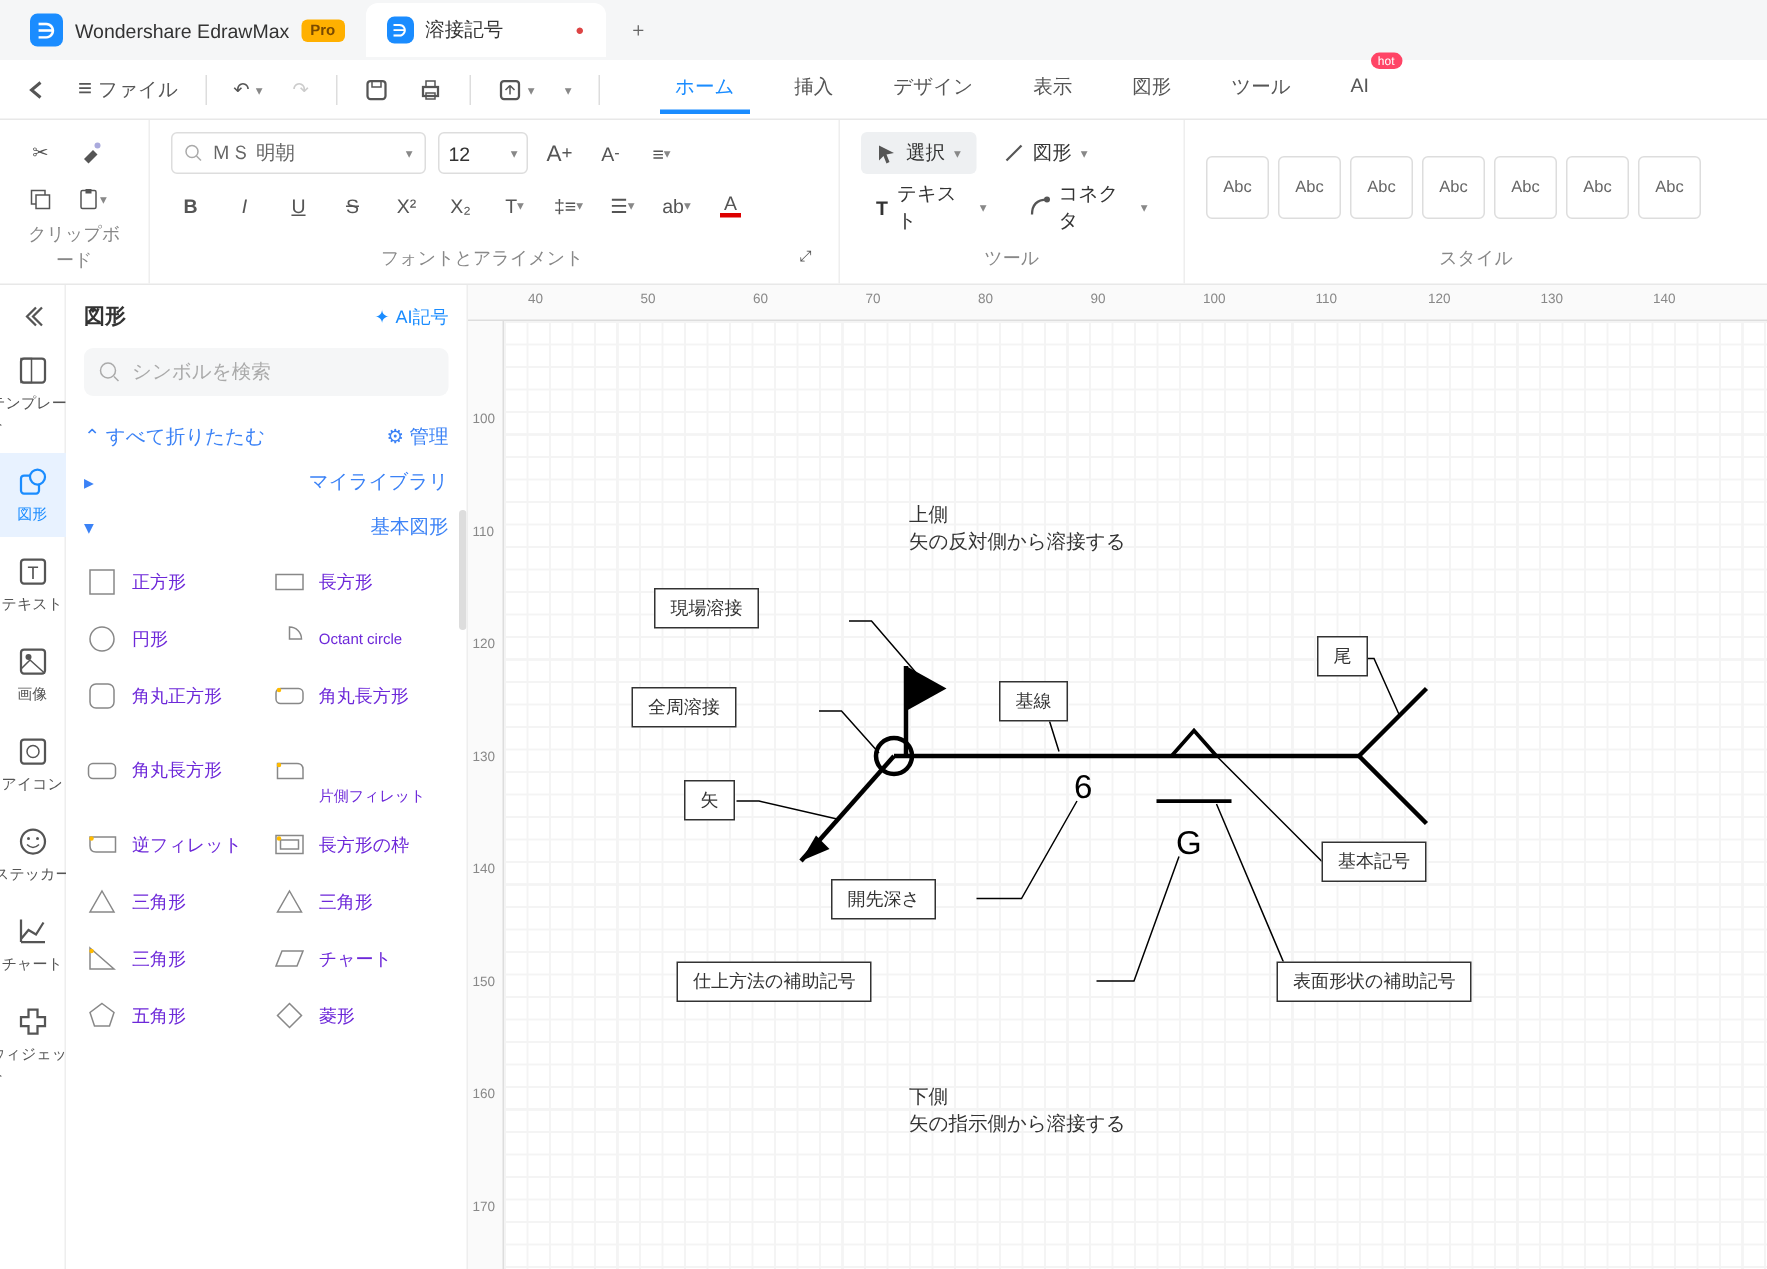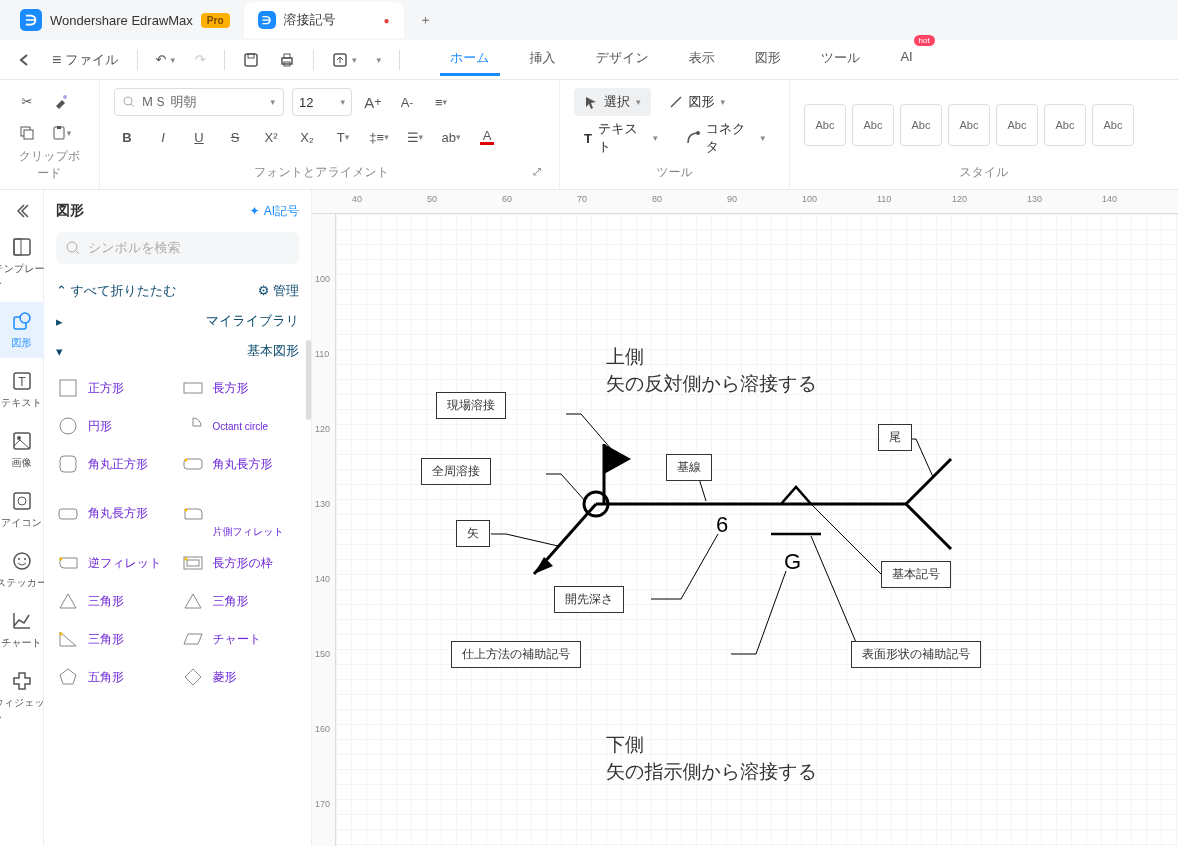--- a/index.html
+++ b/index.html
@@ -30,33 +30,33 @@
 .abc-box{width:42px;height:42px;border:1px solid #ddd;border-radius:4px;display:flex;align-items:center;justify-content:center;font-size:11px;color:#666;}
 .workspace{display:flex;height:656px;}
 .left-rail{width:44px;background:#fff;border-right:1px solid #eee;display:flex;flex-direction:column;align-items:center;padding-top:8px;gap:4px;}
 .rail-item{width:56px;padding:8px 0;display:flex;flex-direction:column;align-items:center;gap:4px;border-radius:6px;cursor:pointer;font-size:10px;color:#555;}
 .rail-item.active{background:#e8f2ff;color:#1a8cff;}
 .shape-panel{width:268px;background:#fff;border-right:1px solid #eee;padding:12px;overflow-y:auto;position:relative;}
 .panel-header{display:flex;justify-content:space-between;align-items:center;margin-bottom:12px;}
 .panel-title{font-weight:bold;font-size:14px;}
 .ai-link{color:#1a8cff;font-size:12px;display:flex;align-items:center;gap:4px;}
 .search-box{width:100%;height:32px;background:#f5f6f7;border-radius:6px;display:flex;align-items:center;padding:0 10px;gap:8px;color:#aaa;margin-bottom:12px;}
-.panel-row{display:flex;justify-content:space-between;align-items:center;padding:6px 0;color:#0c4a6e;cursor:pointer;}
+.panel-row{display:flex;justify-content:space-between;align-items:center;padding:6px 0;color:#3b82f6;cursor:pointer;}
 .shape-grid{display:grid;grid-template-columns:1fr 1fr;gap:6px;margin-top:6px;}
 .shape-item{display:flex;align-items:center;gap:8px;padding:4px 0;cursor:pointer;font-size:12px;color:#6d28d9;}
 .shape-icon{width:24px;height:24px;display:flex;align-items:center;justify-content:center;}
 .canvas-area{flex:1;position:relative;background:#fff;overflow:hidden;}
 .ruler-h{height:24px;background:#fafafa;border-bottom:1px solid #ddd;position:relative;font-size:9px;color:#888;}
 .ruler-h span{position:absolute;top:4px;}
 .ruler-v{width:24px;position:absolute;left:0;top:24px;bottom:0;background:#fafafa;border-right:1px solid #ddd;font-size:9px;color:#888;}
 .ruler-v span{position:absolute;left:3px;writing-mode:horizontal-tb;}
 .canvas{position:absolute;left:24px;top:24px;right:0;bottom:0;background-image:linear-gradient(#f4f4f4 1px,transparent 1px),linear-gradient(90deg,#f4f4f4 1px,transparent 1px),linear-gradient(#eaeaea 1px,transparent 1px),linear-gradient(90deg,#eaeaea 1px,transparent 1px);background-size:15px 15px,15px 15px,75px 75px,75px 75px;}
 .diagram{position:absolute;left:50px;top:120px;font-family:'MS Mincho',serif;}
 .label-box{position:absolute;background:#fff;border:1px solid #333;padding:4px 10px;font-size:12px;white-space:nowrap;}
-.free-text{position:absolute;font-size:19px;white-space:nowrap;line-height:1.4;margin-top:10px;}
+.free-text{position:absolute;font-size:13px;white-space:nowrap;line-height:1.4;}
 .caret{font-size:9px;color:#888;}
 svg{overflow:visible;}
 </style>
 </head>
 <body>
 
 <div class="titlebar">
   <div class="tab" style="margin-left:6px;">
     <span class="logo-icon">∋</span>
     <span style="font-weight:500;">Wondershare EdrawMax</span>

